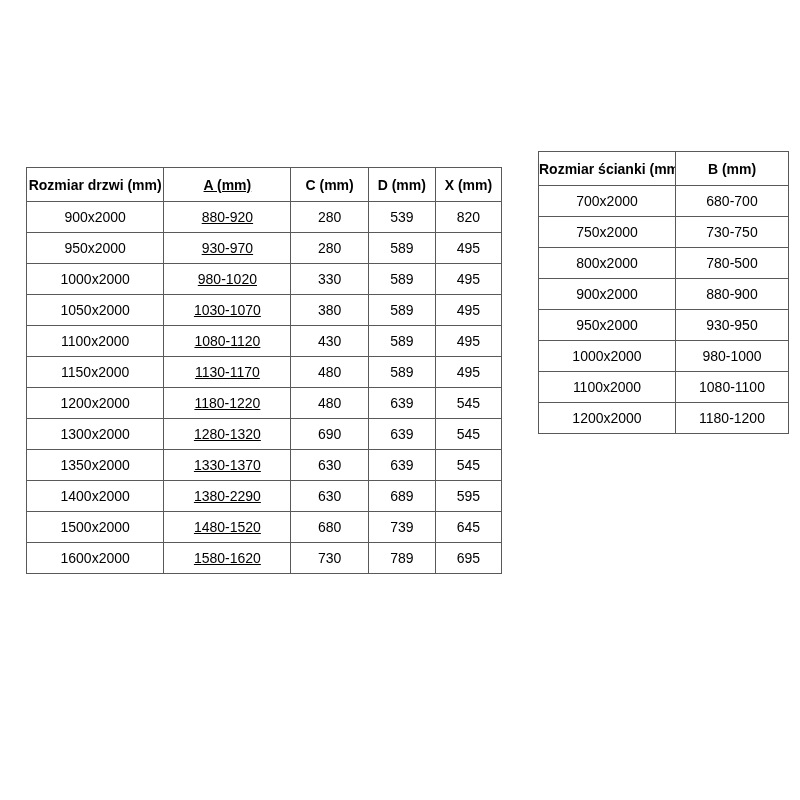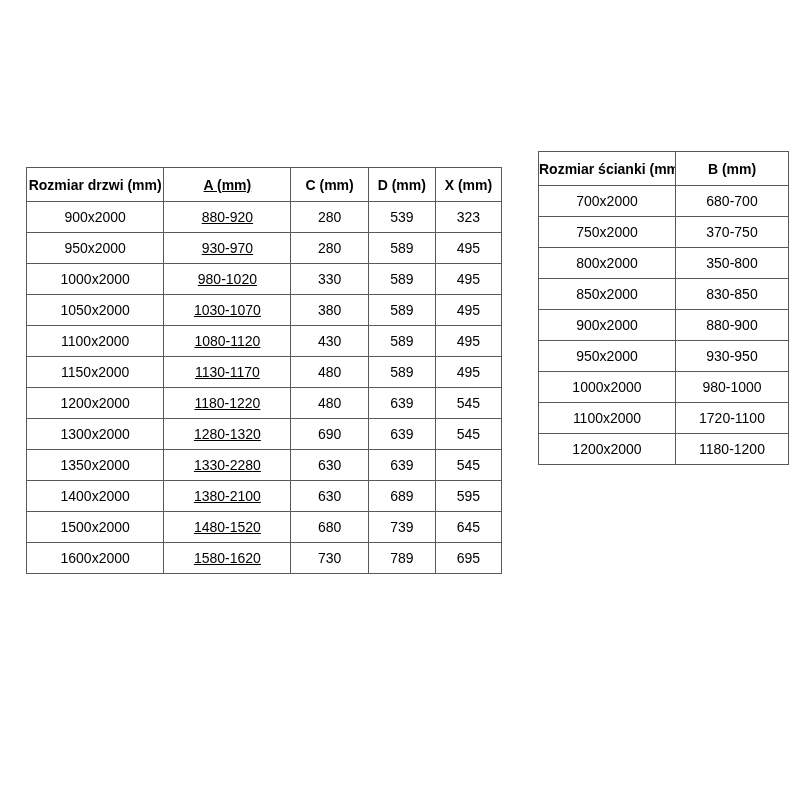--- a/index.html
+++ b/index.html
@@ -67,21 +67,21 @@
           <th>D (mm)</th>
           <th>X (mm)</th>
         </tr>
       </thead>
       <tbody>
         <tr>
           <td>900x2000</td>
           <td>880-920</td>
           <td>280</td>
           <td>539</td>
-          <td>323</td>
+          <td>820</td>
         </tr>
         <tr>
           <td>950x2000</td>
           <td>930-970</td>
           <td>280</td>
           <td>589</td>
           <td>495</td>
         </tr>
         <tr>
           <td>1000x2000</td>
@@ -120,28 +120,28 @@
         </tr>
         <tr>
           <td>1300x2000</td>
           <td>1280-1320</td>
           <td>690</td>
           <td>639</td>
           <td>545</td>
         </tr>
         <tr>
           <td>1350x2000</td>
-          <td>1330-2280</td>
+          <td>1330-1370</td>
           <td>630</td>
           <td>639</td>
           <td>545</td>
         </tr>
         <tr>
           <td>1400x2000</td>
-          <td>1380-2100</td>
+          <td>1380-2290</td>
           <td>630</td>
           <td>689</td>
           <td>595</td>
         </tr>
         <tr>
           <td>1500x2000</td>
           <td>1480-1520</td>
           <td>680</td>
           <td>739</td>
           <td>645</td>
@@ -162,45 +162,41 @@
           <th>B (mm)</th>
         </tr>
       </thead>
       <tbody>
         <tr>
           <td>700x2000</td>
           <td>680-700</td>
         </tr>
         <tr>
           <td>750x2000</td>
-          <td>370-750</td>
+          <td>730-750</td>
         </tr>
         <tr>
           <td>800x2000</td>
-          <td>350-800</td>
-        </tr>
-        <tr>
-          <td>850x2000</td>
-          <td>830-850</td>
+          <td>780-500</td>
         </tr>
         <tr>
           <td>900x2000</td>
           <td>880-900</td>
         </tr>
         <tr>
           <td>950x2000</td>
           <td>930-950</td>
         </tr>
         <tr>
           <td>1000x2000</td>
           <td>980-1000</td>
         </tr>
         <tr>
           <td>1100x2000</td>
-          <td>1720-1100</td>
+          <td>1080-1100</td>
         </tr>
         <tr>
           <td>1200x2000</td>
           <td>1180-1200</td>
         </tr>
       </tbody>
     </table>
 </div>
 
 </body></html>

